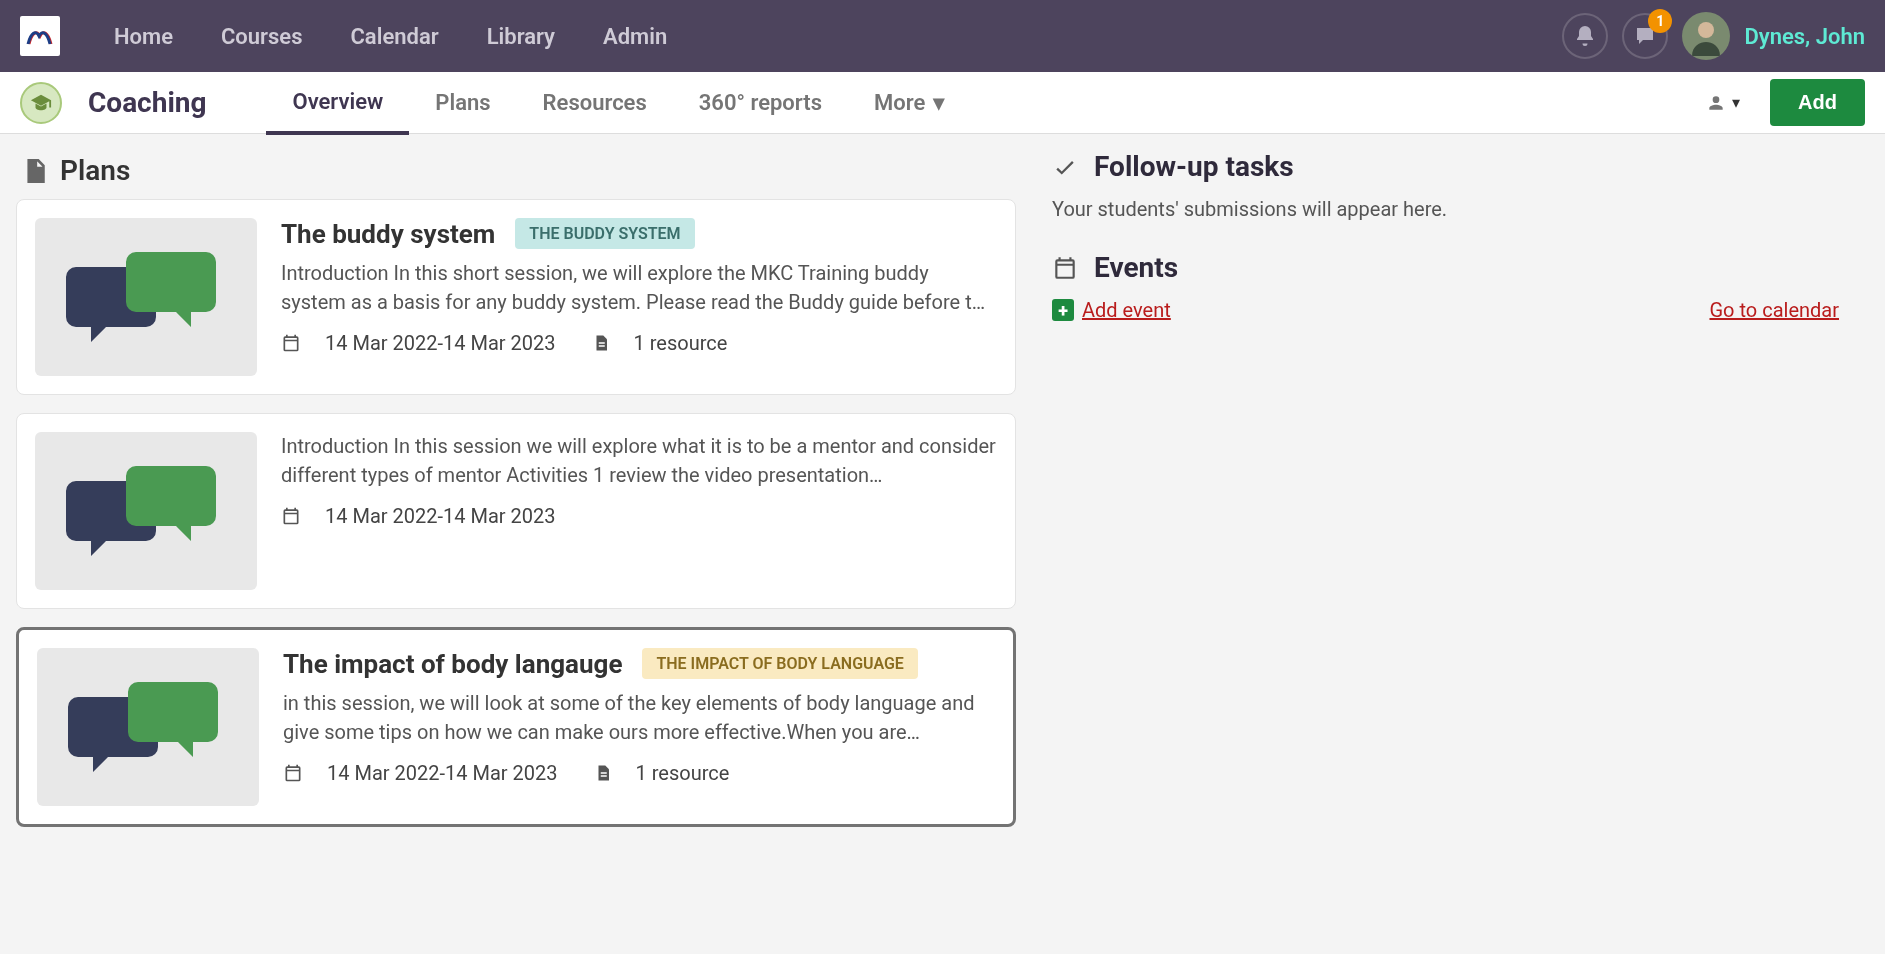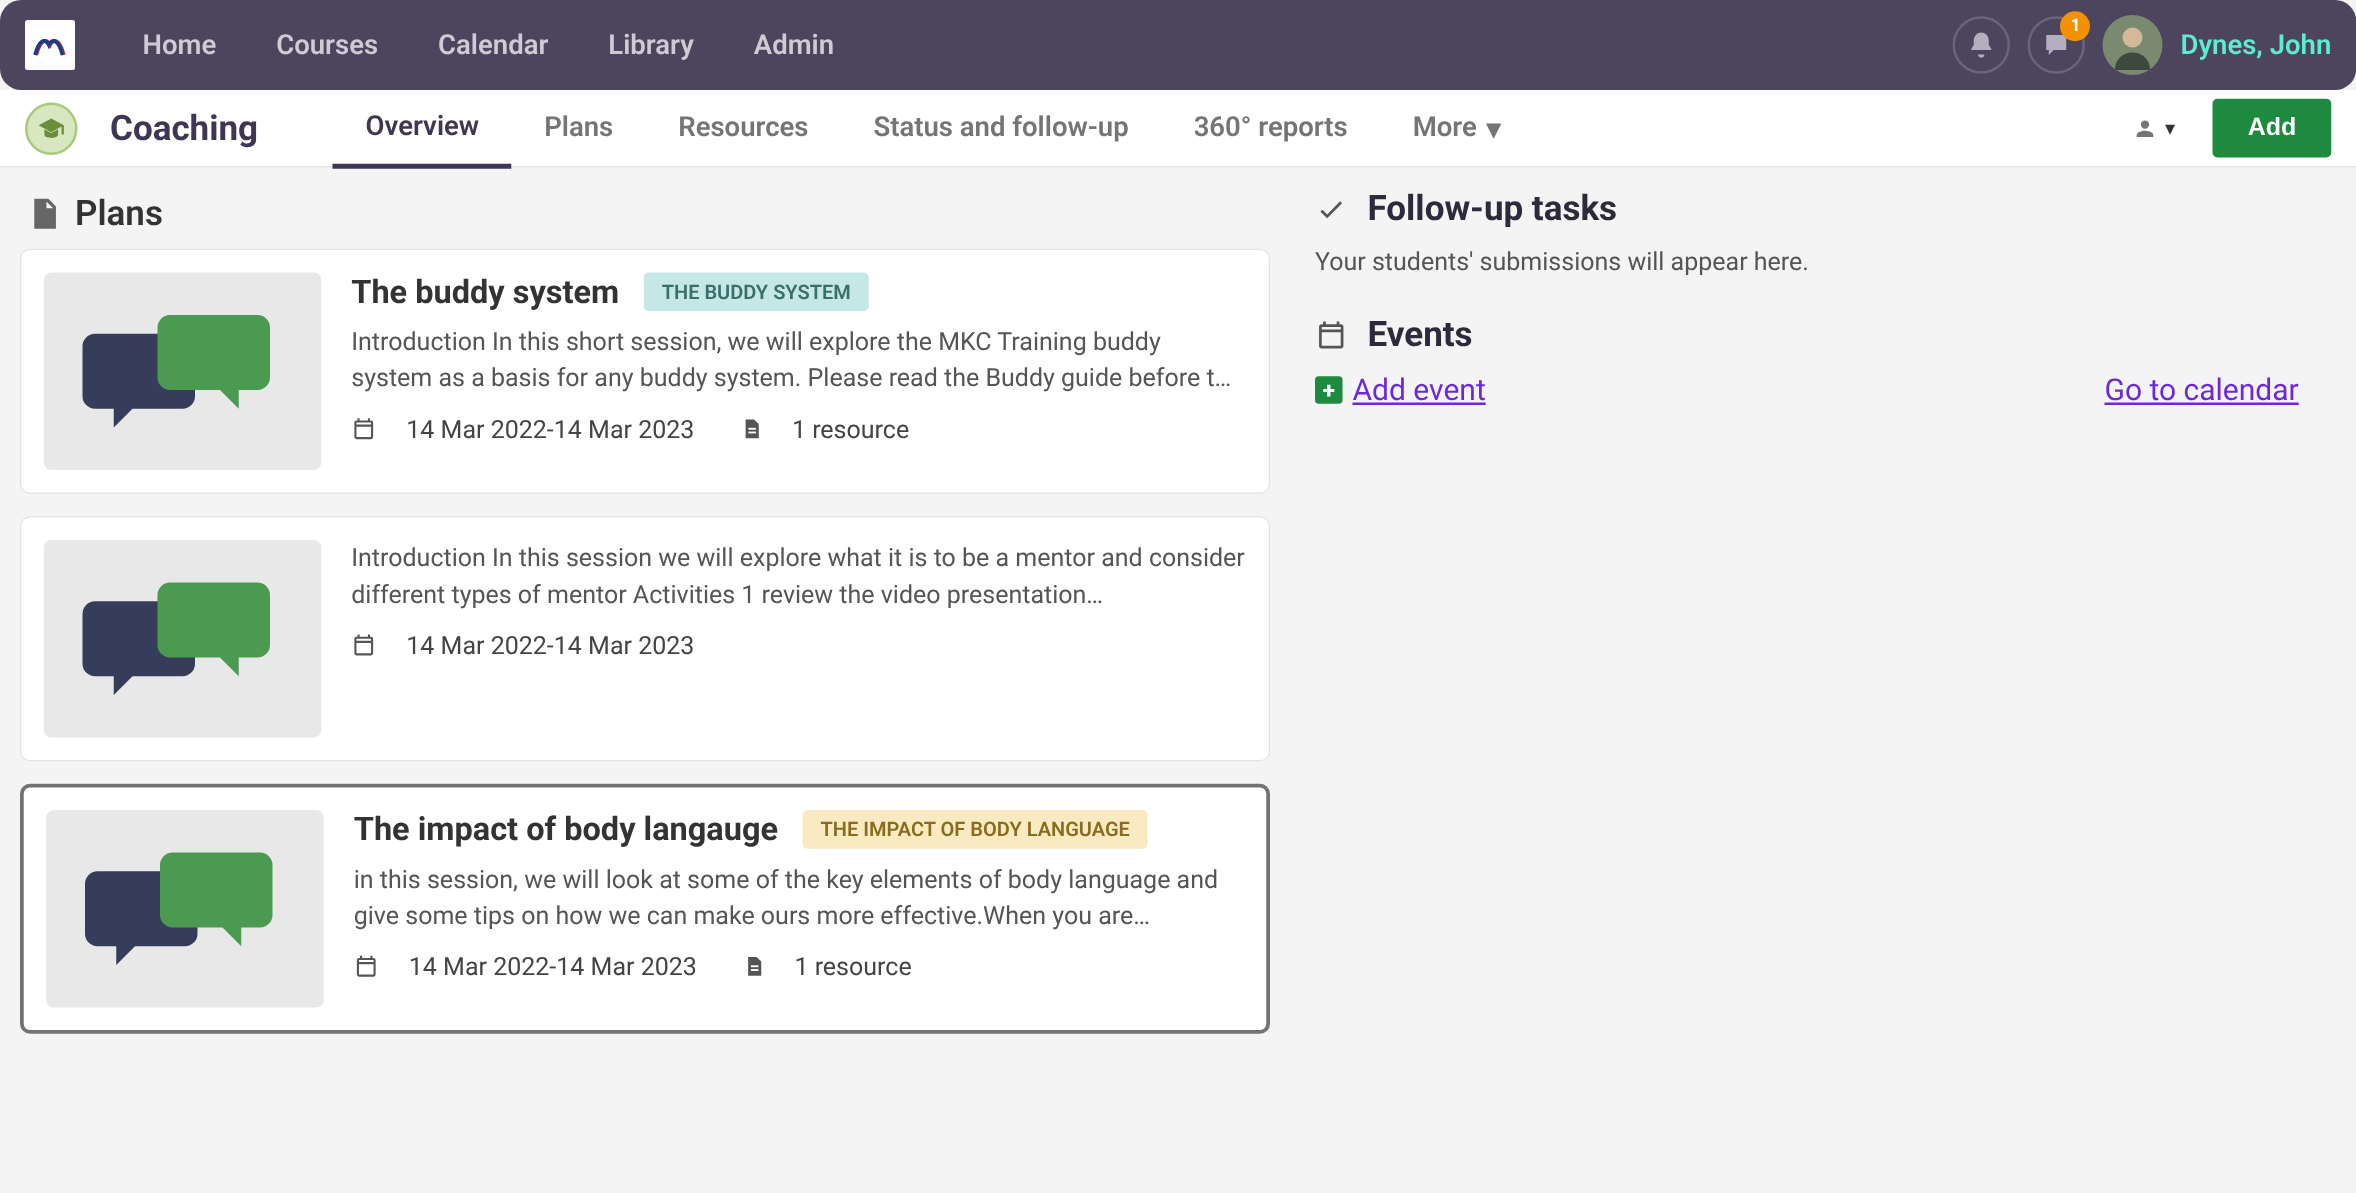--- a/index.html
+++ b/index.html
@@ -10,21 +10,20 @@
   width: 1885px;
 }
 
 
 .topnav {
   display: flex;
   align-items: center;
   background: #4d445d;
   height: 72px;
   padding: 0 20px;
-  border-radius: 17px;
 }
 .logo-box {
   width: 40px;
   height: 40px;
   background: #fff;
   display: flex;
   align-items: center;
   justify-content: center;
   margin-right: 30px;
   border-radius: 2px;
@@ -260,22 +259,22 @@
   background: #1d8a3f;
   color: #fff;
   font-weight: 800;
   display: flex;
   align-items: center;
   justify-content: center;
   border-radius: 3px;
   font-size: 18px;
 }
 .underline-link {
-  font-size: 24px;
-  color: #6d28d9;
+  font-size: 20px;
+  color: #b91c1c;
   text-decoration: underline;
   cursor: pointer;
 }
 </style>
 </head>
 <body>
 
 <div class="topnav">
   <div class="logo-box">
     <svg class="logo-svg" viewBox="0 0 30 24">
@@ -313,21 +312,20 @@
   <div class="course-icon">
     <svg width="22" height="22" viewBox="0 0 24 24">
         <path d="M12 3L1 9l11 6 9-4.9V17h2V9L12 3zm-6 9.5V17c0 1.7 2.7 3 6 3s6-1.3 6-3v-4.5l-6 3.3-6-3.3z"></path>
       </svg>
   </div>
   <div class="course-title">Coaching</div>
 
   <div class="subtab active">Overview</div>
   <div class="subtab">Plans</div>
   <div class="subtab">Resources</div>
-  <div class="subtab">Status and follow-up</div>
   <div class="subtab">360° reports</div>
   <div class="subtab">
     <span>More</span>
     <span class="chev">▾</span>
   </div>
 
   <div class="spacer"></div>
   <div class="user-dropdown">
     <svg width="20" height="20" viewBox="0 0 24 24">
         <path d="M12 12a4 4 0 1 0-4-4 4 4 0 0 0 4 4zm0 2c-3 0-8 1.5-8 4v2h16v-2c0-2.5-5-4-8-4z"></path>

